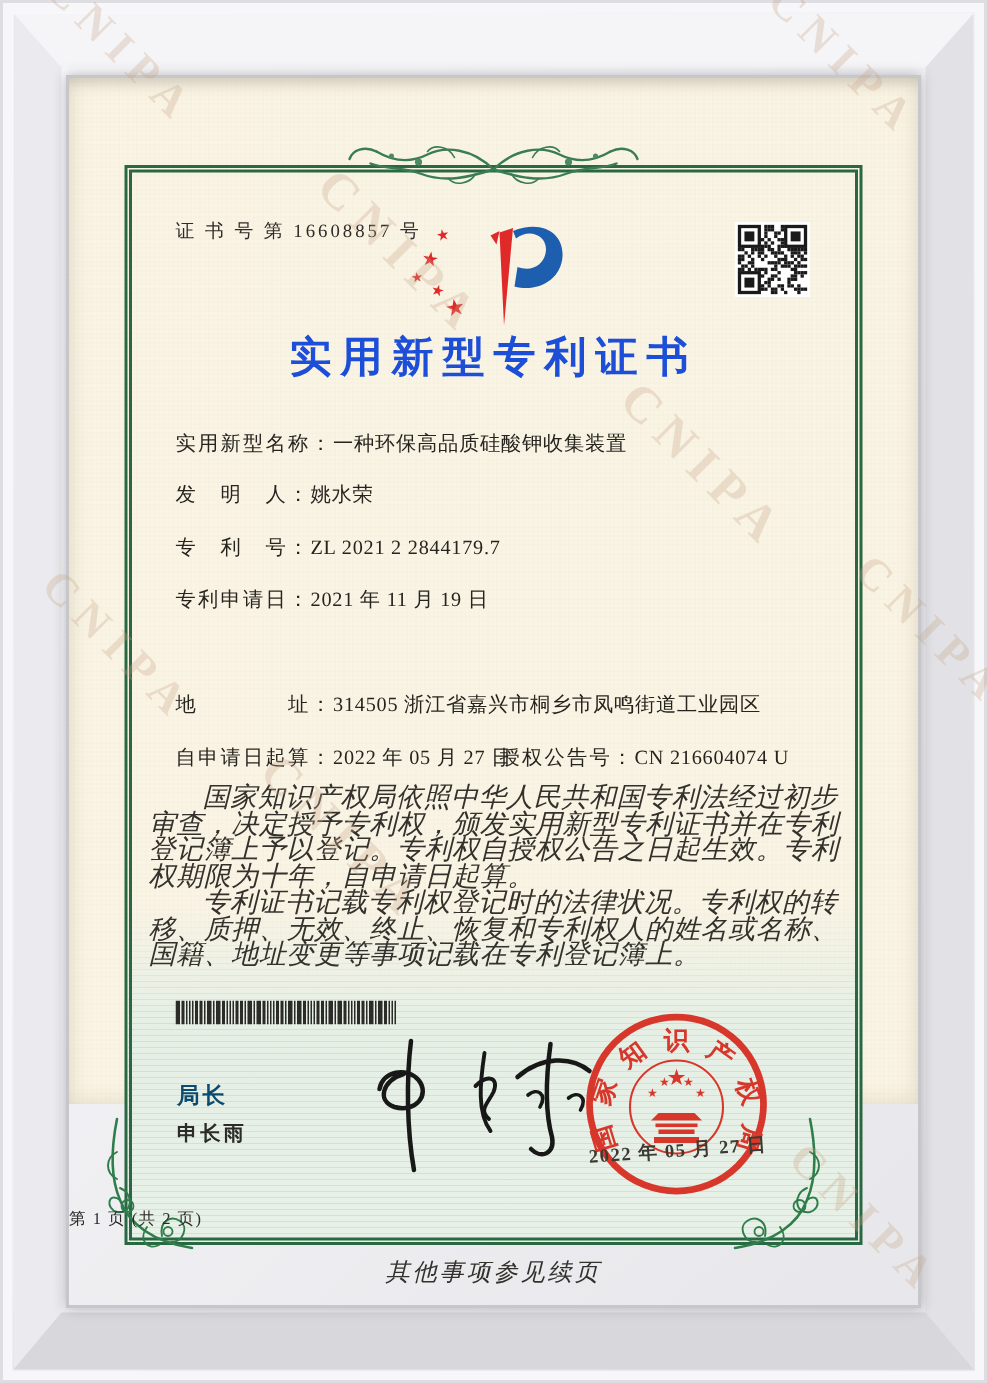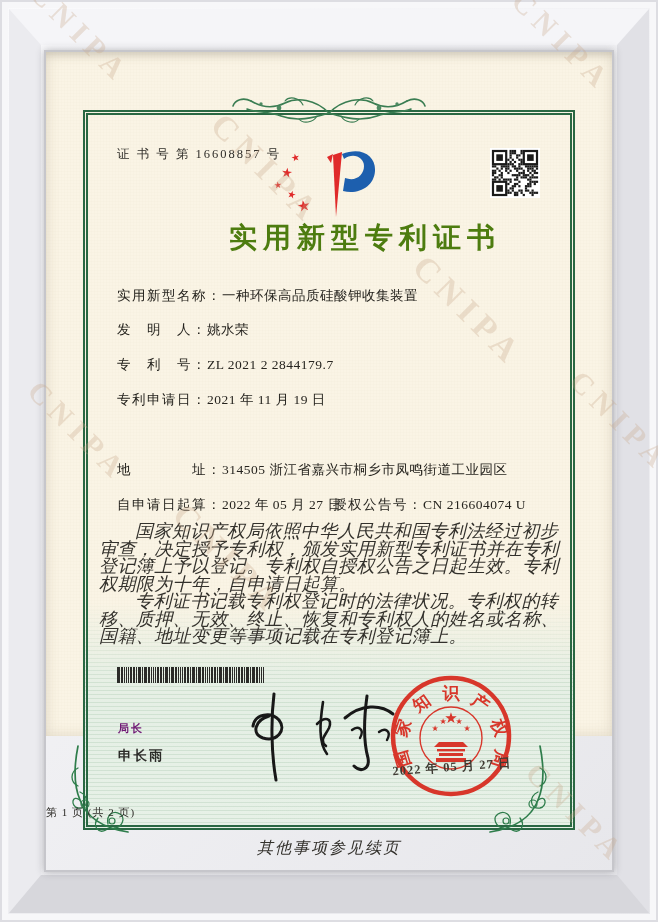--- a/index.html
+++ b/index.html
@@ -24,28 +24,28 @@
   .green-zone{position:absolute;left:39px;top:550px;width:488px;height:226px;z-index:1;
      background:linear-gradient(180deg,rgba(228,239,229,0) 0px,rgba(228,239,229,.85) 70px,#e5efe5 110px,#e7f1e7 100%);}
   .green-zone::after{content:"";position:absolute;inset:0;
      background:repeating-linear-gradient(180deg,rgba(115,165,125,.18) 0 1px,transparent 1px 4px);
      -webkit-mask-image:linear-gradient(180deg,transparent 0,#000 80px);
              mask-image:linear-gradient(180deg,transparent 0,#000 80px);}
   .orn{position:absolute;z-index:3;}
   
   .cert-no{position:absolute;left:71px;top:94px;font-size:12.5px;letter-spacing:2px;color:#2e2c28;z-index:4;}
   .title{position:absolute;left:0;top:167px;width:100%;text-align:center;font-size:28px;font-weight:700;
-         letter-spacing:6px;color:#4d7c0f;z-index:4;padding-left:36px;}
+         letter-spacing:6px;color:#1d4ed8;z-index:4;}
   .field{position:absolute;left:71px;font-size:13.5px;color:#26241f;z-index:4;white-space:nowrap;}
   .flabel{letter-spacing:1.5px;margin-top:44px;}
   .fvalue{letter-spacing:.5px;}
   .field2{position:absolute;left:287px;font-size:13.5px;color:#26241f;z-index:4;white-space:nowrap;}
   .paras{position:absolute;left:53px;top:471px;width:464px;z-index:4;color:#33312c;}
   .paras p{margin:0;text-indent:2em;font-size:18px;line-height:17.5px;font-style:italic;letter-spacing:.4px;}
-  .signer-title{position:absolute;left:72px;top:669px;font-size:11px;font-weight:700;color:#701a75;z-index:5;
+  .signer-title{position:absolute;left:72px;top:669px;font-size:15px;font-weight:700;color:#0c4a6e;z-index:5;
                 font-family:"Liberation Sans","DejaVu Sans",sans-serif;letter-spacing:2px;text-align:center;}
   .signer-name{position:absolute;left:72px;top:695px;font-size:13.5px;font-weight:700;color:#2b2b28;z-index:5;
                 font-family:"Liberation Sans","DejaVu Sans",sans-serif;letter-spacing:2px;}
   .seal-date{position:absolute;left:333px;top:707px;width:146px;text-align:center;font-size:12.5px;font-weight:700;
              color:#3e3a32;letter-spacing:1px;transform:rotate(-4deg);z-index:6;}
   .page-info{position:absolute;left:0;top:753px;width:100%;font-size:11px;color:#2e2c28;
              letter-spacing:1px;z-index:4;}
   .footer-note{position:absolute;left:0;top:786px;width:100%;text-align:center;font-size:16px;font-style:italic;
              color:#33312c;letter-spacing:2px;z-index:4;}
   

